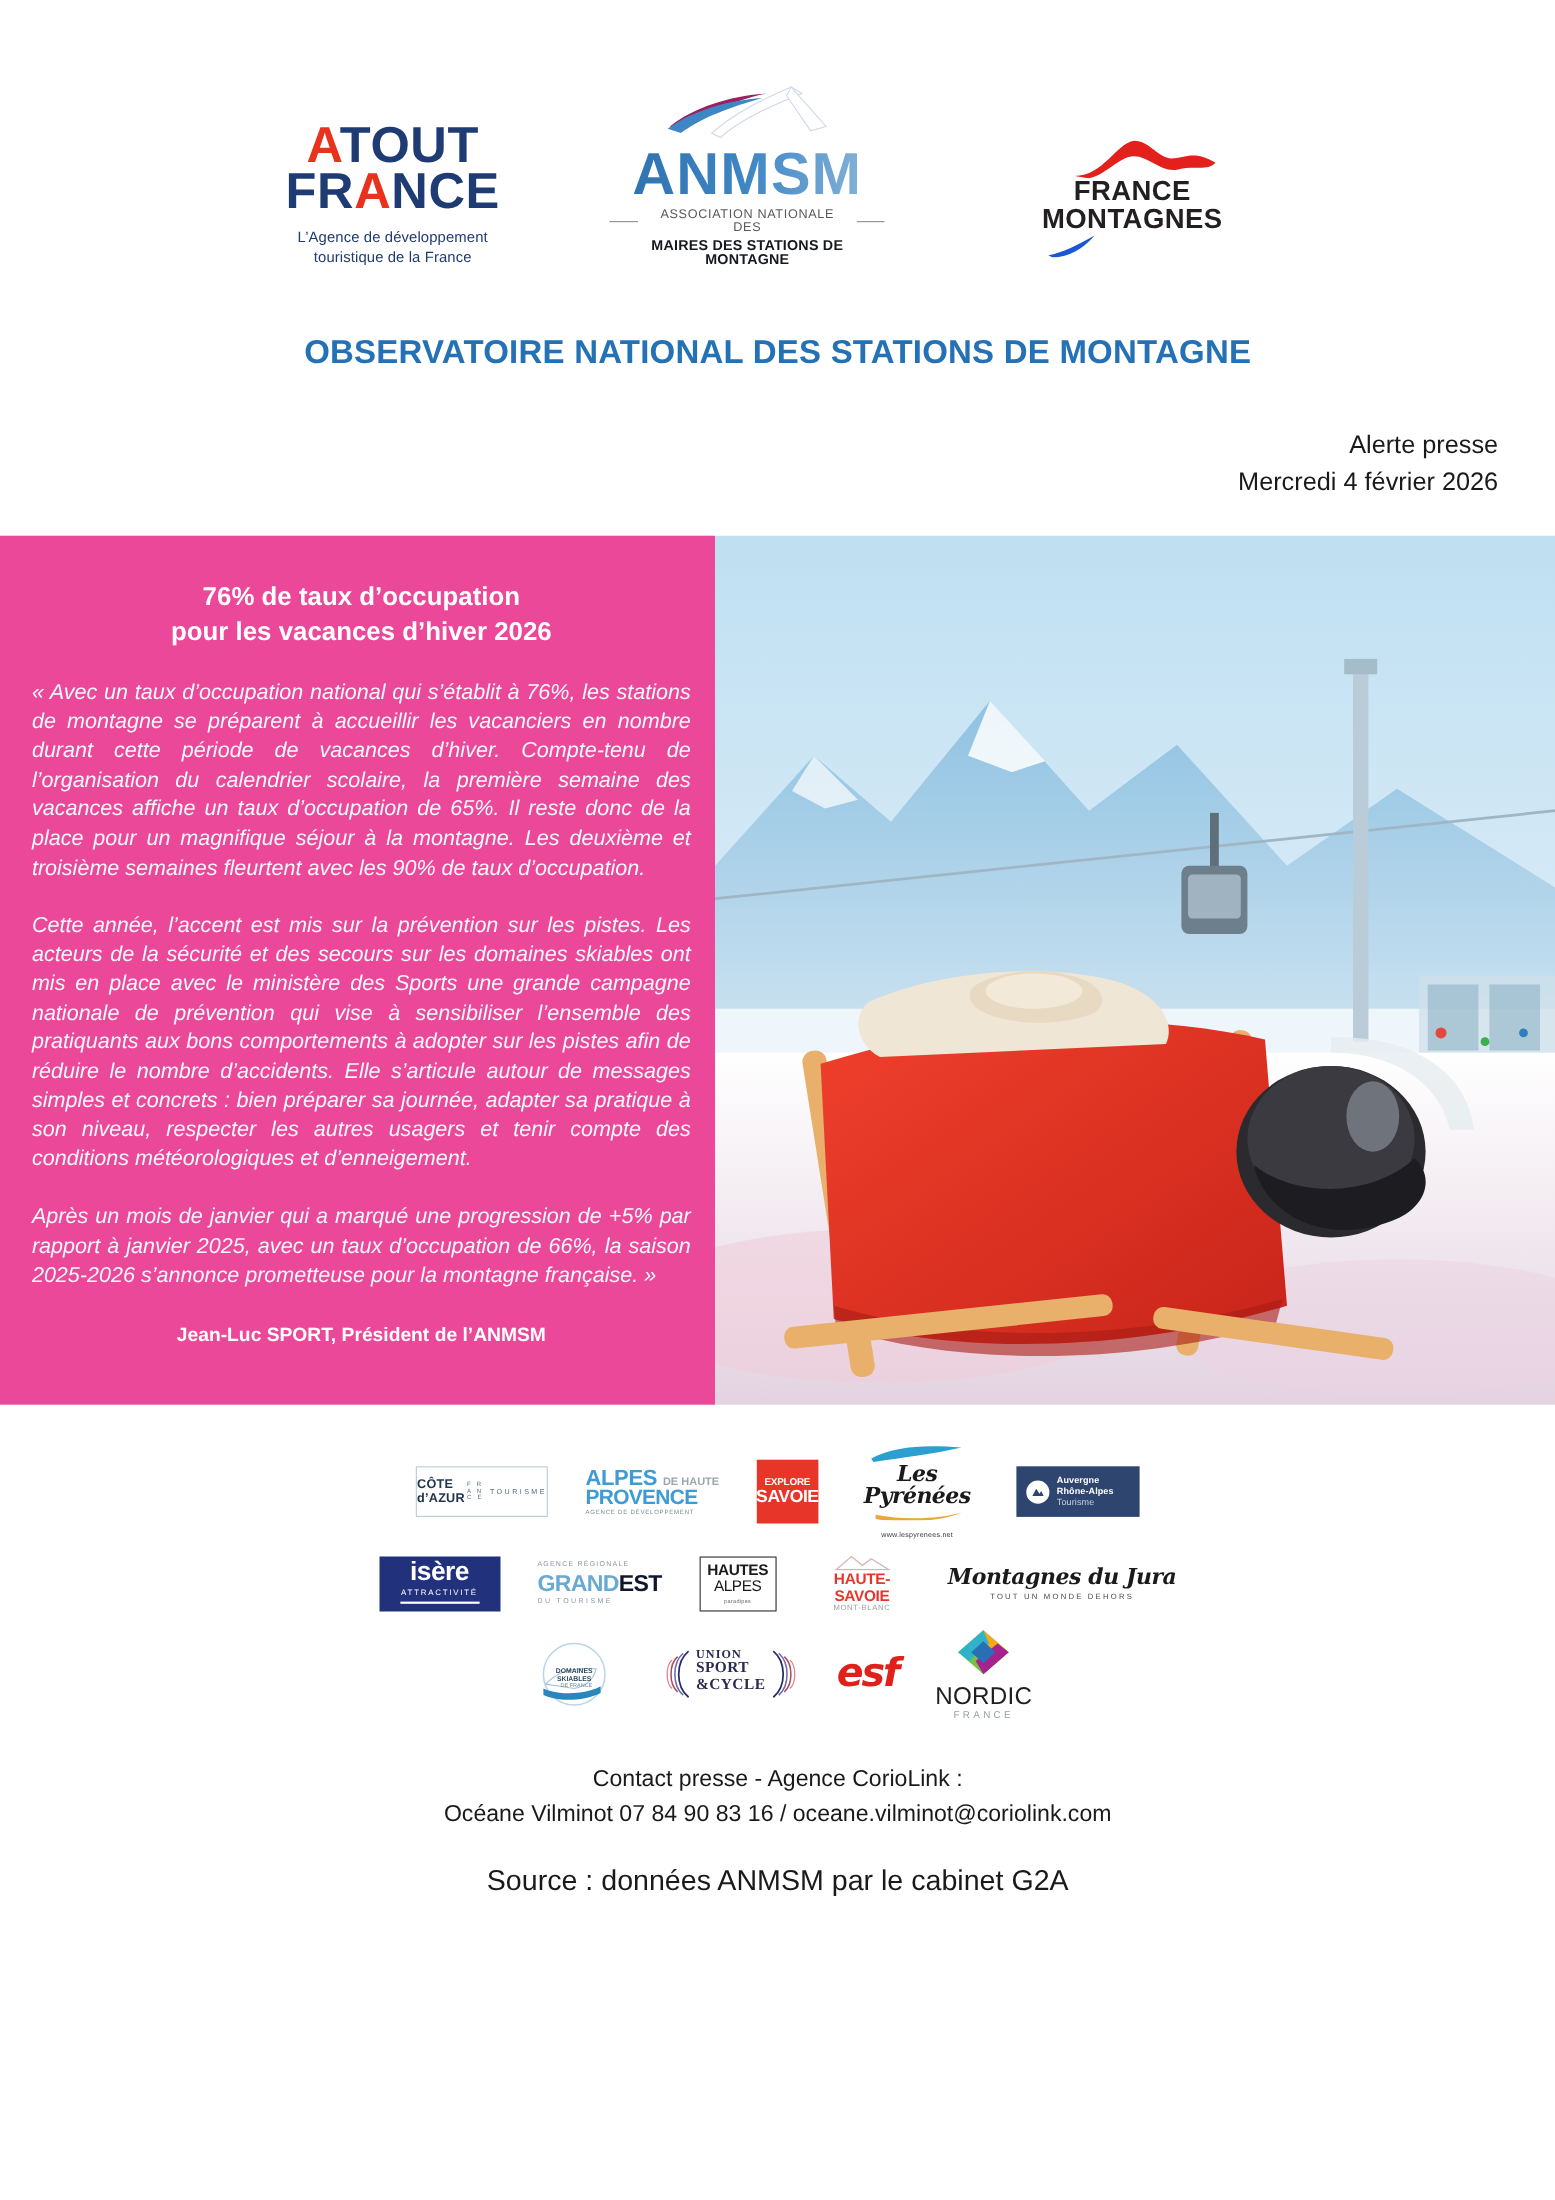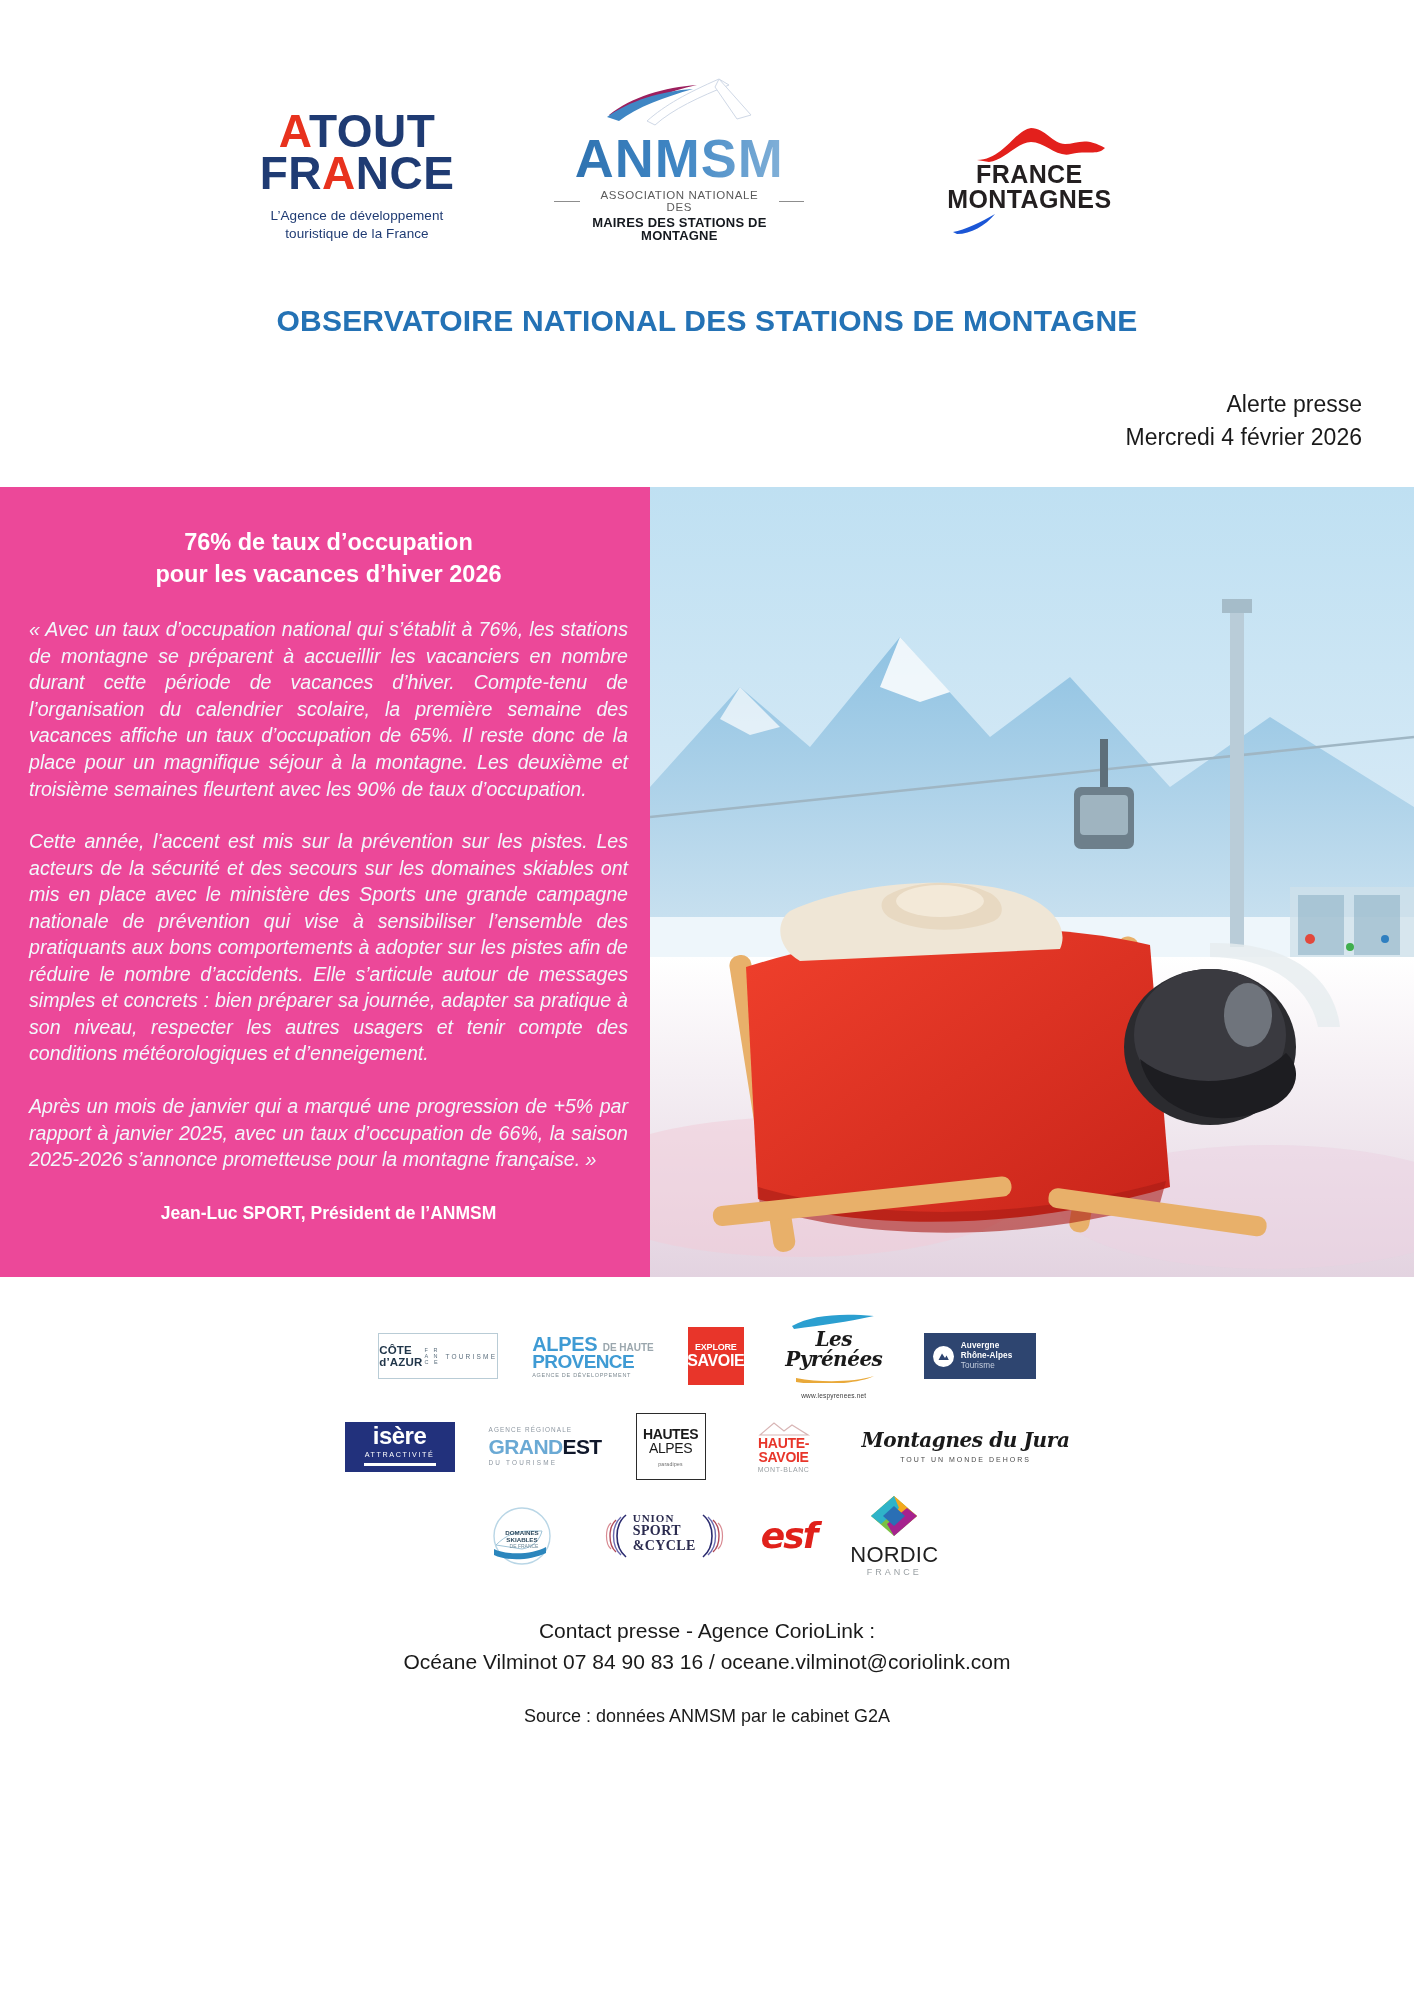--- a/index.html
+++ b/index.html
@@ -143,21 +143,21 @@
   .isere .i2{font-size:7.2px;letter-spacing:1.6px;margin-top:2px;}
   .isere .bar{width:72px;height:2.4px;background:#fff;margin-top:4px;}
 
   .ge{text-align:left;line-height:1;position:relative;}
   .ge .g0{font-size:6.4px;color:#8c96a0;letter-spacing:1.1px;}
   .ge .g1{font-size:21px;font-weight:bold;letter-spacing:-.6px;margin-top:2px;}
   .ge .g1 .b{color:#6aa9d4;} .ge .g1 .y{color:#0f172a;}
   .ge .g2{font-size:6.4px;color:#8c96a0;letter-spacing:2.2px;margin-top:3px;}
 
   .ha{
-    border:1.4px solid #2b2b2b;width:70px;height:67px;box-sizing:border-box;
+    border:1.4px solid #2b2b2b;width:70px;height:50px;box-sizing:border-box;
     display:flex;flex-direction:column;align-items:center;justify-content:center;line-height:1.02;
   }
   .ha .h1{font-size:14px;font-weight:bold;color:#1a1a1a;letter-spacing:-.4px;}
   .ha .h2{font-size:14px;color:#1a1a1a;letter-spacing:-.4px;}
   .ha .h3{font-size:5px;color:#666;margin-top:6px;letter-spacing:.3px;}
 
   .hs{text-align:center;width:88px;position:relative;}
   .hs .m{position:relative;height:15px;}
   .hs .t1{font-size:14px;font-weight:bold;color:#e8352a;line-height:1.02;letter-spacing:-.3px;}
   .hs .t2{font-size:7px;color:#9aa0a4;letter-spacing:.6px;margin-top:2px;}
@@ -183,21 +183,21 @@
   }
   .nordic{text-align:center;}
   .nordic .n1{font-size:22px;color:#1f1f1f;letter-spacing:.2px;line-height:1;margin-top:2px;}
   .nordic .n2{font-size:9px;color:#9aa0a4;letter-spacing:3px;margin-top:1px;}
 
   
   .footer{
     text-align:center;font-size:21px;color:#1a1a1a;line-height:1.48;
     padding:24px 0 0 0;font-weight:400;
   }
-  .footer .src{margin-top:26px;font-size:18px;}
+  .footer .src{margin-top:26px;font-size:26px;}
 </style>
 </head>
 <body>
 
 <div class="page">
 
   <div class="logobar">
 
     <div class="logo-block">
       <div class="af-word af-l1"><span class="af-red">A</span><span>TOUT</span></div>

